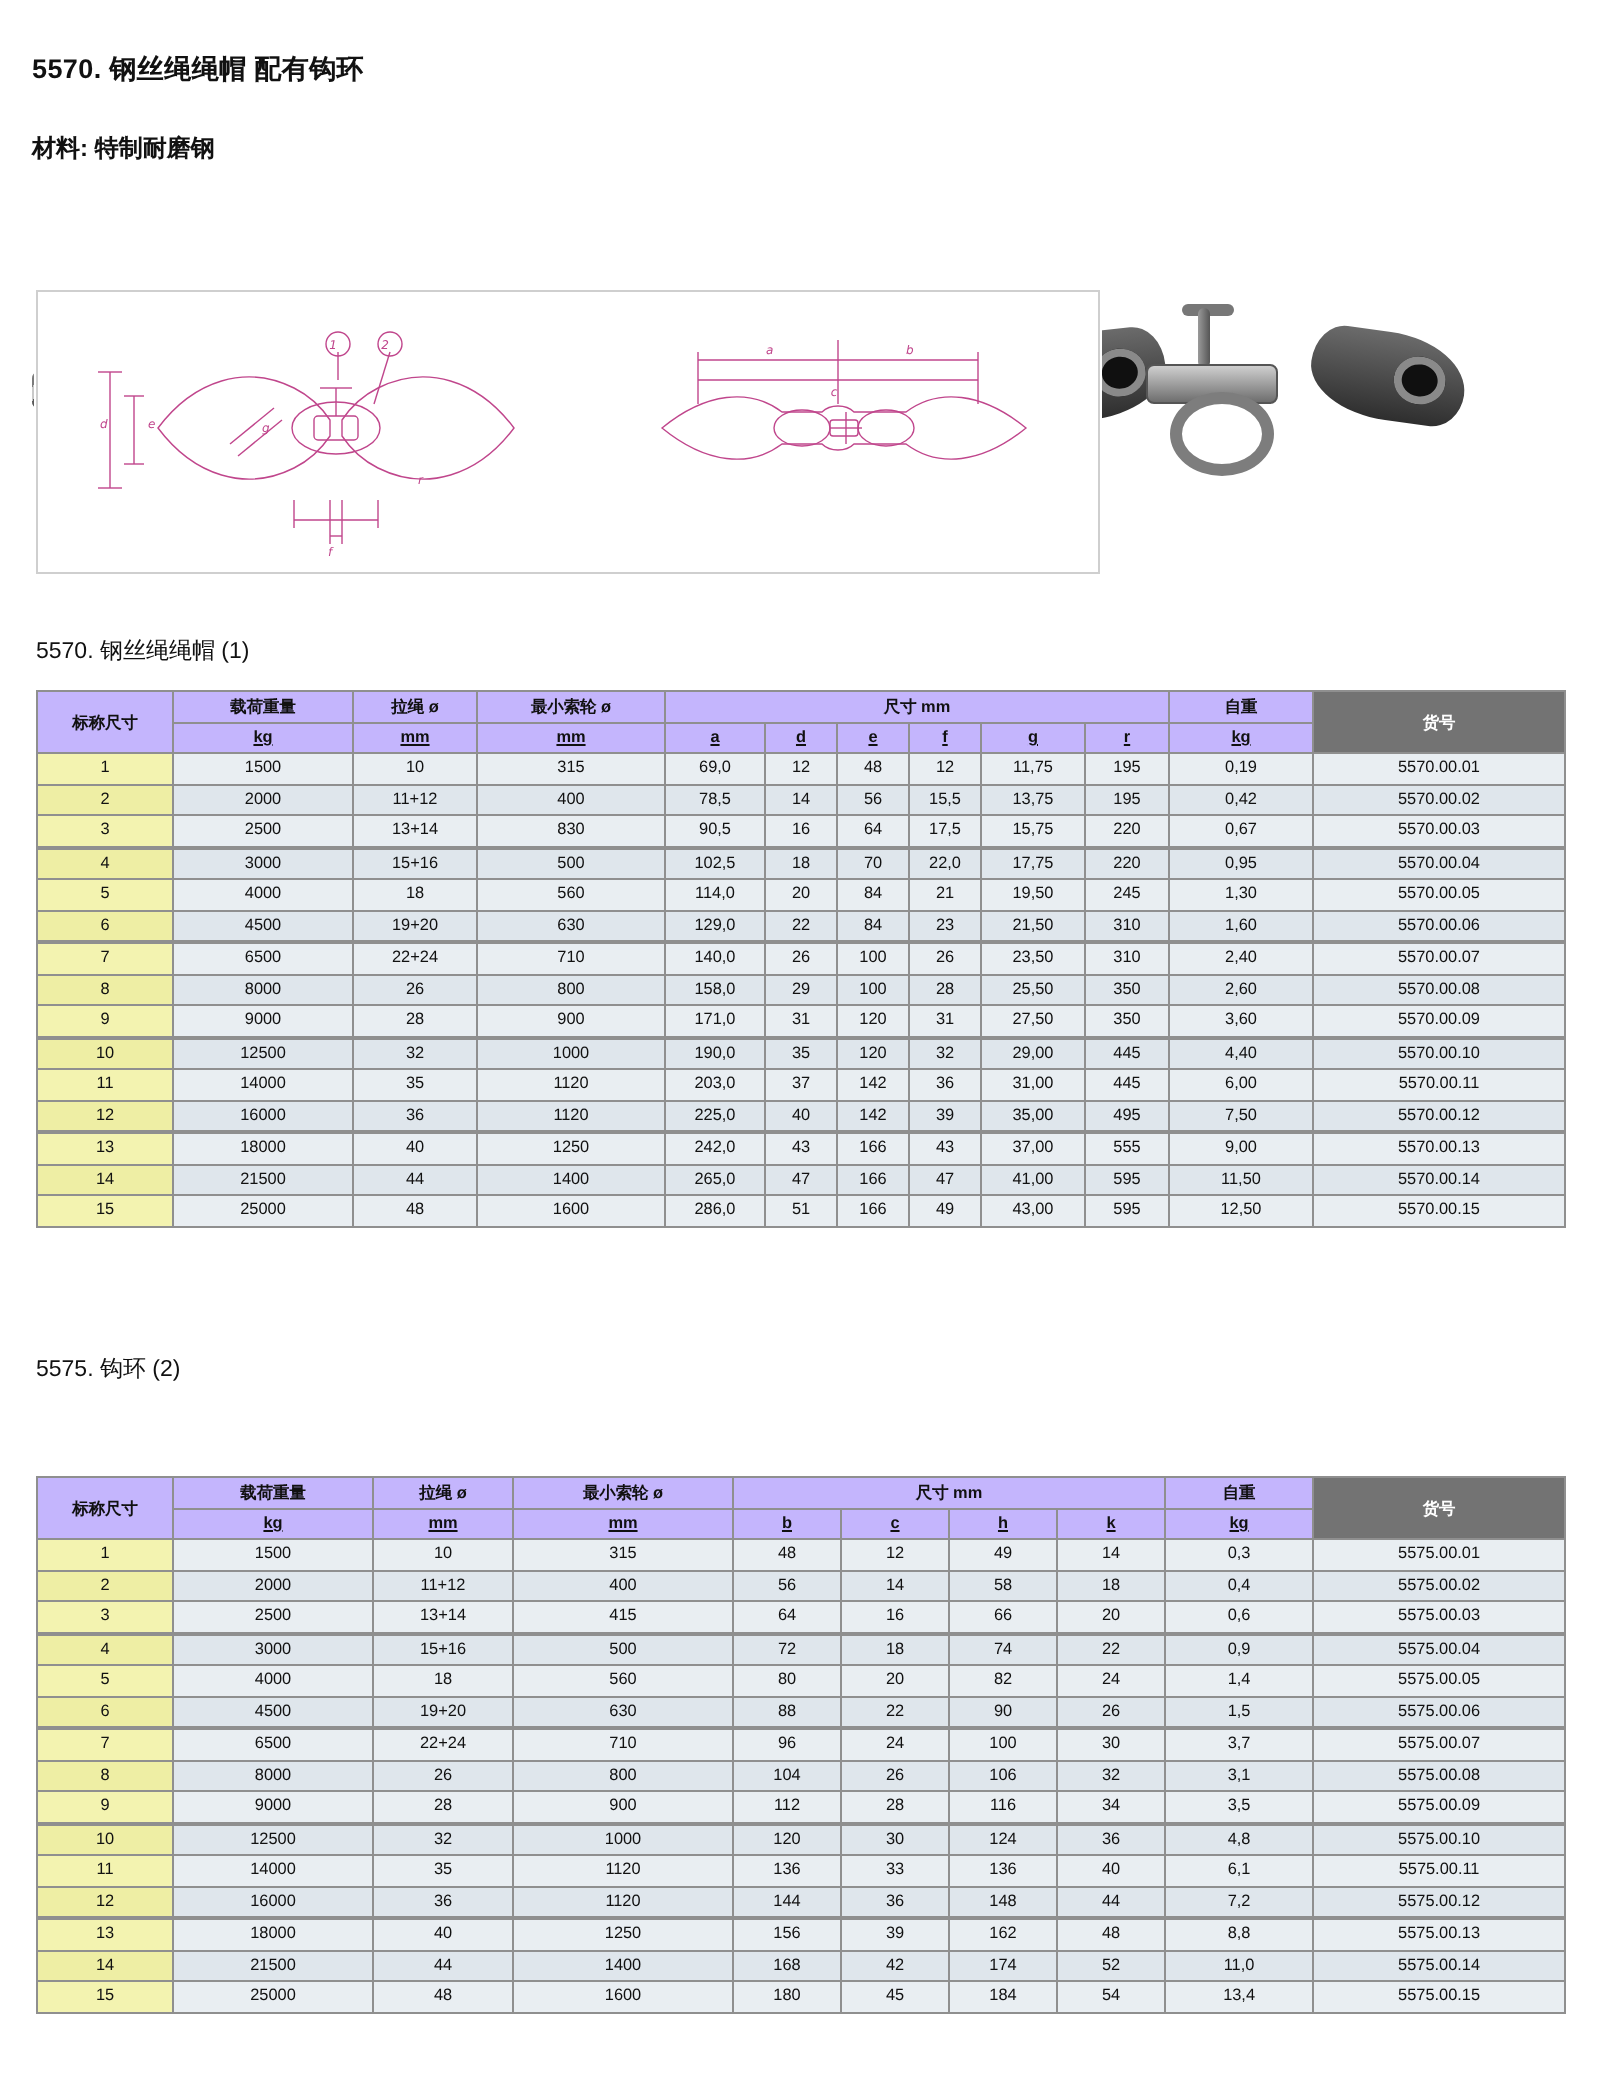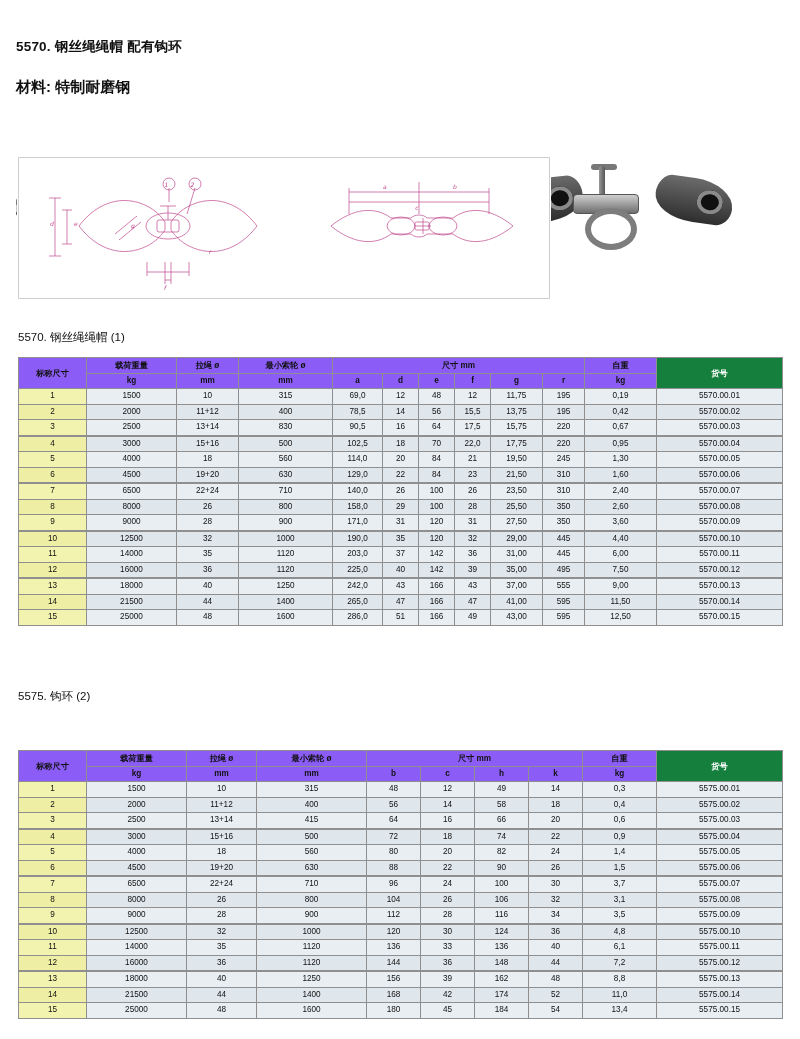--- a/index.html
+++ b/index.html
@@ -4,30 +4,30 @@
 <style>
   html,body{margin:0;padding:0;}
   body{
     width:800px;height:1039px;
     background:#ffffff;
     font-family:"Liberation Sans","DejaVu Sans",sans-serif;
     color:#111;
     position:relative;
     overflow:hidden;
   }
-  .page{position:relative;width:800px;height:851px;padding:16px;box-sizing:border-box;margin-top:12px;}
+  .page{position:relative;width:800px;height:851px;padding:16px;box-sizing:border-box;}
 
   
   .doc-title{
     position:absolute;left:16px;top:26px;
     font-size:13.5px;font-weight:bold;letter-spacing:.2px;
   }
   .doc-subtitle{
     position:absolute;left:16px;top:66px;
-    font-size:15px;font-weight:bold;
+    font-size:12px;font-weight:bold;
   }
 
   
   .photo-band{position:absolute;left:0;top:80px;width:800px;height:60px;}
 
   
   .rope{
     position:absolute;left:16px;top:106px;width:150px;height:16px;
     background:
       repeating-linear-gradient(115deg,#7b7b7b 0 3px,#c9c9c9 3px 6px,#5c5c5c 6px 9px);
@@ -114,30 +114,30 @@
   table.spec th,table.spec td{
     border:1px solid #8f8f8f;
     text-align:center;
     vertical-align:middle;
     padding:0;
     height:14.5px;
     line-height:14.5px;
     color:#111;
   }
   table.spec thead th{
-    background:#8b5cf6;
+    background:#c4b5fd;
     font-weight:bold;
     font-size:8.2px;
     height:15px;line-height:15px;
   }
   table.spec thead th.unit{
-    height:14px;line-height:14px;font-weight:bold;
+    height:14px;line-height:14px;font-weight:bold;text-decoration:underline;
   }
   table.spec thead th.dark{
-    background:#15803d;color:#ffffff;
+    background:#737373;color:#ffffff;
   }
   table.spec td.sz{background:#f2f2ae;}
   table.spec tbody tr td{background:#e9eef2;}
   table.spec tbody tr td.sz{background:#f3f3b0;}
   table.spec tbody tr.alt td{background:#dfe6ec;}
   table.spec tbody tr.alt td.sz{background:#eeeea4;}
   table.spec tbody tr.gap td{border-top:2px solid #8f8f8f;}
 
   .footer-space{position:absolute;left:0;top:1010px;width:800px;height:28px;}
 </style>

